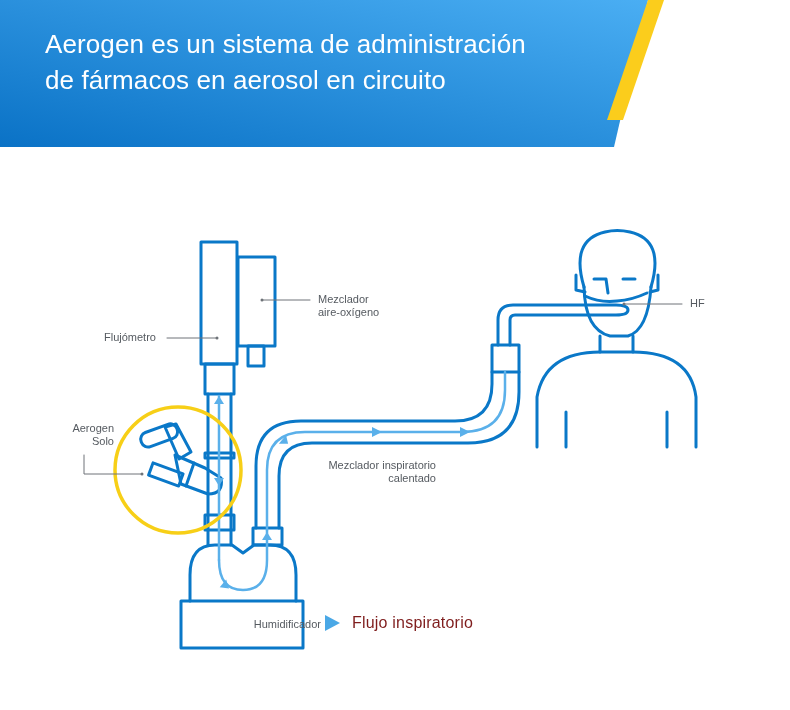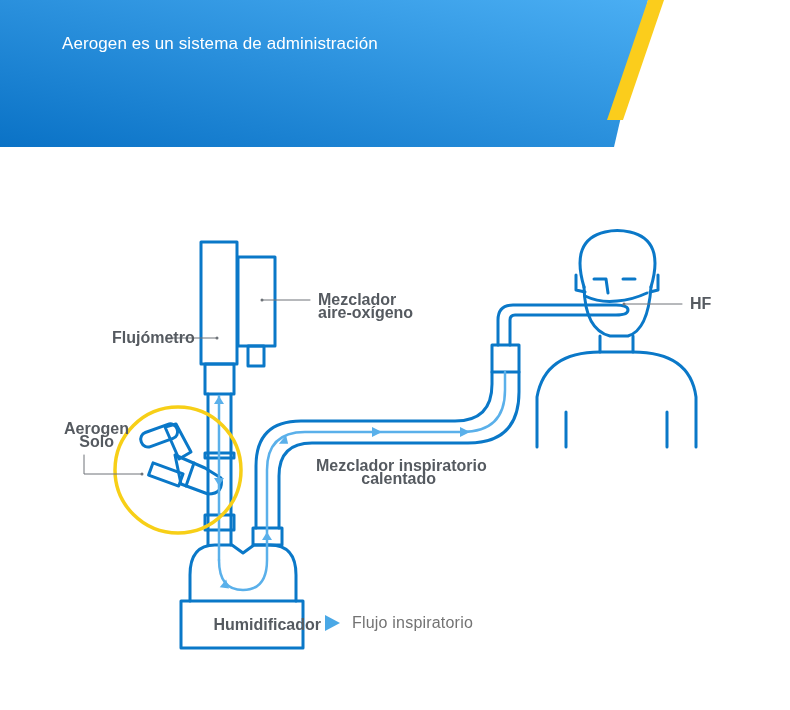--- a/index.html
+++ b/index.html
@@ -1,49 +1,50 @@
 <!DOCTYPE html>
 <html><head>
 <meta charset="utf-8">
 <style>
   html, body { margin: 0; padding: 0; background: #ffffff; }
   body { width: 790px; height: 710px; position: relative; overflow: hidden;
          font-family: "Liberation Sans", "DejaVu Sans", sans-serif; }
   .banner { position: absolute; left: 0; top: 0; width: 790px; height: 150px; }
   .banner svg { position: absolute; left: 0; top: 0; }
-  .title { position: absolute; left: 62px; top: 26px; width: 570px;
-           color: #ffffff; font-size: 17px; line-height: 36px; font-weight: 400;
+  .title { position: absolute; left: 45px; top: 26px; width: 570px;
+           color: #ffffff; font-size: 26px; line-height: 36px; font-weight: 400;
            letter-spacing: 0.1px; margin: 0; }
   .title span { display: block; }
   .diagram { position: absolute; left: 0; top: 150px; }
-  .lbl { position: absolute; color: #555a60; font-size: 16px; font-weight: 700;
+  .lbl { position: absolute; color: #555a60; font-size: 11px; font-weight: 400;
          line-height: 13px; white-space: nowrap; }
   .lbl span { display: block; }
   .center { text-align: right; }
   .legend { position: absolute; left: 325px; top: 614px; display: flex; align-items: center; }
   .legend .tri { width: 0; height: 0; border-top: 8px solid transparent; border-bottom: 8px solid transparent;
                  border-left: 15px solid #4aa8e6; margin-right: 12px; }
-  .legend .txt { color: #737373; font-size: 16px; letter-spacing: 0.2px; }
+  .legend .txt { color: #7f1d1d; font-size: 16px; letter-spacing: 0.2px; }
 </style>
 </head>
 <body>
 
 <div class="banner">
   <svg width="790" height="150" viewBox="0 0 790 150">
     <defs>
       <linearGradient id="bg" x1="0" y1="1" x2="1" y2="0">
         <stop offset="0" stop-color="#0a72c6"></stop>
         <stop offset="1" stop-color="#4aaef3"></stop>
       </linearGradient>
     </defs>
     <polygon points="0,0 648,0 614,147 0,147" fill="url(#bg)"></polygon>
     <polygon points="648,0 664,0 623,120 607,120" fill="#fbcd1c"></polygon>
   </svg>
   <h1 class="title">
     <span>Aerogen es un sistema de administración</span>
+    <span>de fármacos en aerosol en circuito</span>
   </h1>
 </div>
 
 <svg class="diagram" width="790" height="560" viewBox="0 150 790 560" fill="none" stroke-linecap="round" stroke-linejoin="round">
   <g stroke="#0a78c8" stroke-width="3">
 
     <rect x="201" y="242" width="36" height="122"></rect>
 
     <rect x="238" y="257" width="37" height="89"></rect>
     <rect x="248" y="346" width="16" height="20"></rect>
@@ -112,21 +113,21 @@
     <line x1="624" y1="304" x2="682" y2="304"></line>
   </g>
   <g fill="#6e7378">
     <circle cx="217" cy="338" r="1.5"></circle>
     <circle cx="262" cy="300" r="1.5"></circle>
     <circle cx="142" cy="474" r="1.5"></circle>
     <circle cx="624" cy="304" r="1.5"></circle>
   </g>
 </svg>
 
-<div class="lbl" style="left:104px;top:331px;margin-left:8px;">
+<div class="lbl" style="left:104px;top:331px;">
   <span>Flujómetro</span>
 </div>
 <div class="lbl" style="left:318px;top:293px;">
   <span>Mezclador</span>
   <span>aire-oxígeno</span>
 </div>
 <div class="lbl center" style="left:64px;top:422px;width:50px;">
   <span>Aerogen</span>
   <span>Solo</span>
 </div>

